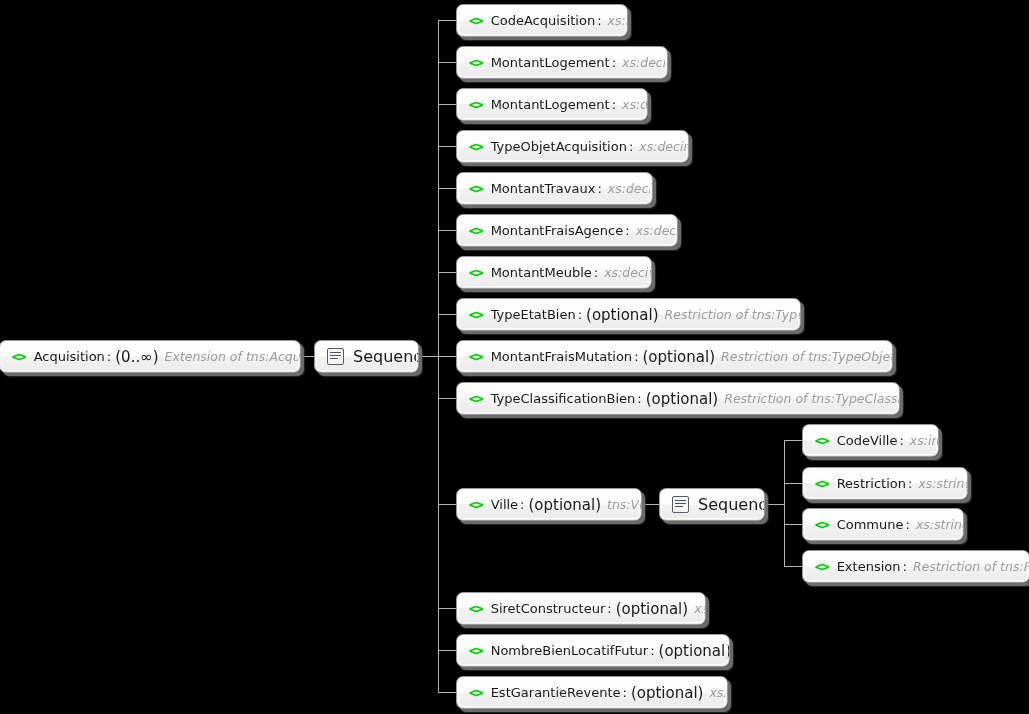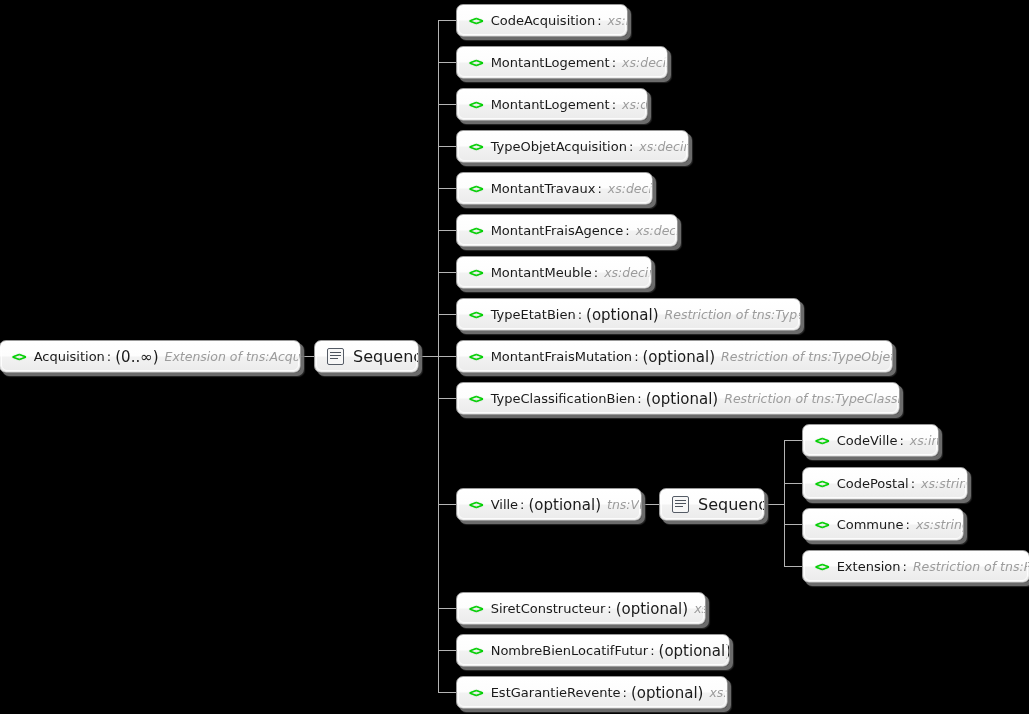--- a/index.html
+++ b/index.html
@@ -289,21 +289,21 @@
 
   <div class="node" style="left:802px; top:424px; width:137px;">
     <span class="icon-code">&lt;&gt;</span>
     <span class="lbl">CodeVille</span>
     <span class="sep">:</span>
     <span class="typ">xs:int</span>
   </div>
 
   <div class="node" style="left:802px; top:467px; width:166px;">
     <span class="icon-code">&lt;&gt;</span>
-    <span class="lbl">CodePostal</span>
+    <span class="lbl">Restriction</span>
     <span class="sep">:</span>
     <span class="typ">xs:string</span>
   </div>
 
   <div class="node" style="left:802px; top:508px; width:162px;">
     <span class="icon-code">&lt;&gt;</span>
     <span class="lbl">Commune</span>
     <span class="sep">:</span>
     <span class="typ">xs:string</span>
   </div>

